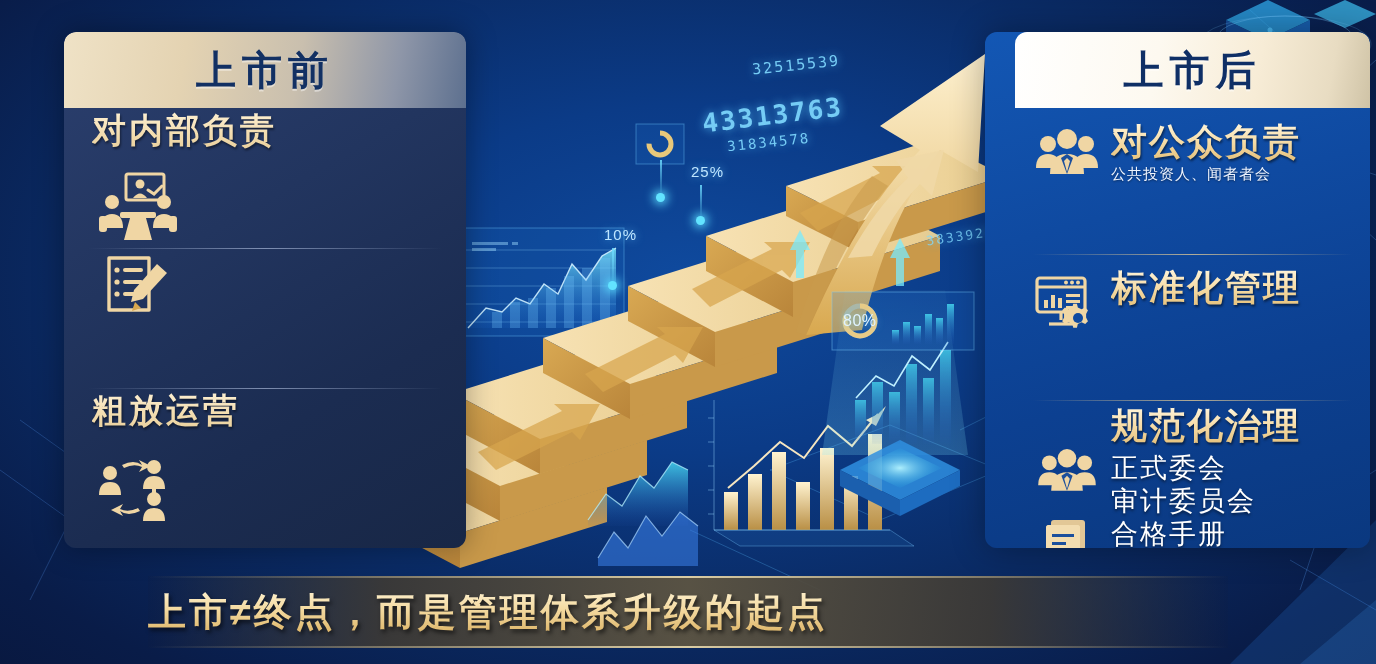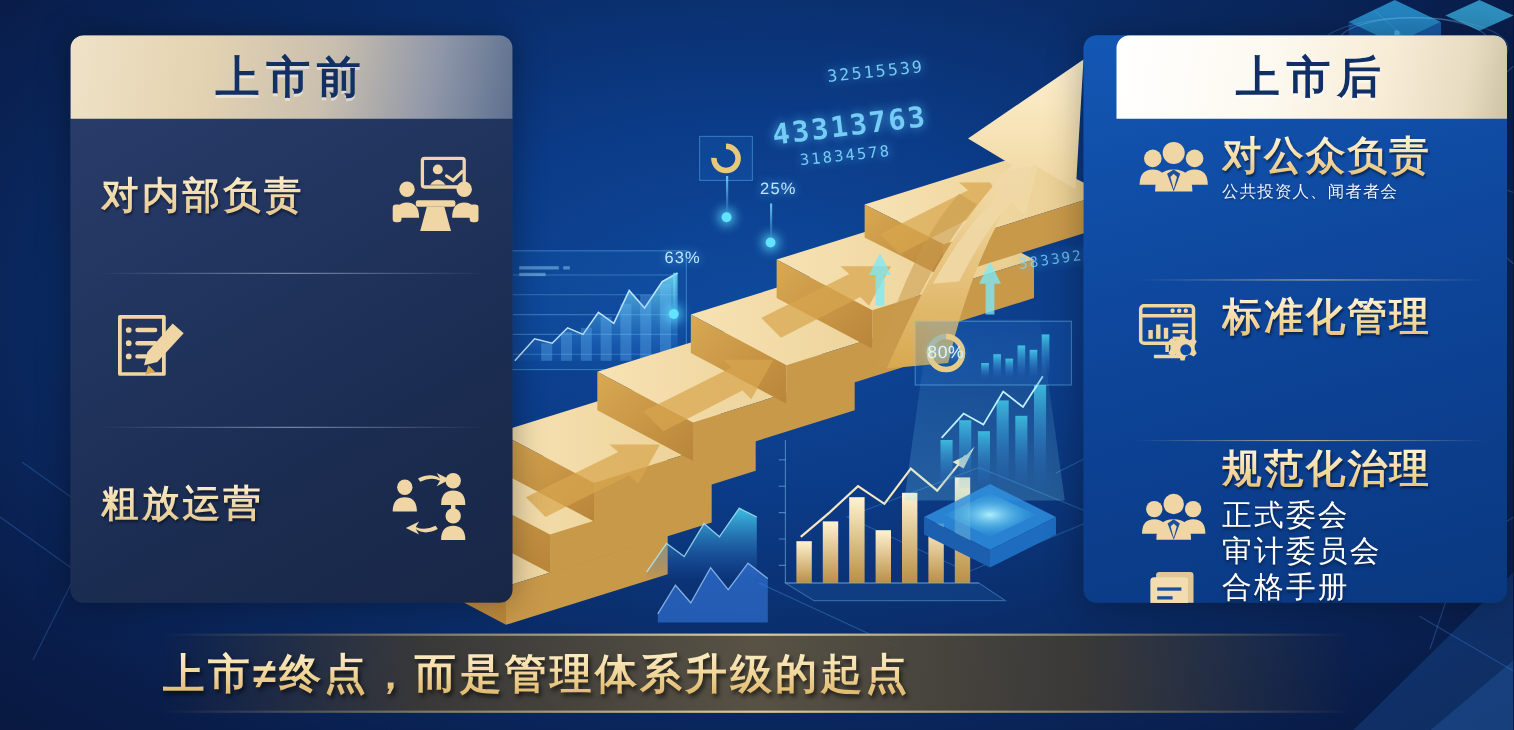--- a/index.html
+++ b/index.html
@@ -24,21 +24,21 @@
   #leftPanel{position:absolute;left:64px;top:32px;width:402px;height:516px;
              border-radius:12px;overflow:hidden;
              background:linear-gradient(150deg,#2b3f6e 0%,#22355f 38%,#1b2c51 70%,#182746 100%);
              box-shadow:0 0 30px rgba(0,0,0,.35);}
   #leftPanel .hdr{height:76px;border-radius:12px 12px 0 0;
      background:linear-gradient(100deg,#efe2c6 0%,#e4d3b2 30%,#c9bfae 58%,#8e96a8 82%,#5d708f 100%);
      display:flex;align-items:center;justify-content:center;}
   #leftPanel .hdr span{font-size:40px;font-weight:bold;color:#123063;letter-spacing:6px;
      text-shadow:0 2px 0 rgba(255,255,255,.45);}
 
-  .lrow{position:relative;height:140px;display:flex;align-items:center;padding:0 24px 0 28px;}
+  .lrow{position:relative;height:140px;display:flex;align-items:flex-start;padding:0 24px 0 28px;flex-direction:column;}
   .lrow + .lrow::before{content:"";position:absolute;left:24px;right:24px;top:0;height:1px;
      background:linear-gradient(to right,rgba(200,215,245,0),rgba(205,220,250,.55),rgba(200,215,245,0));}
   .ltext{font-size:34px;font-weight:bold;letter-spacing:3px;flex:1;
      background:linear-gradient(180deg,#fff3d8 0%,#f2dcae 45%,#e0c288 100%);
      -webkit-background-clip:text;background-clip:text;color:transparent;
      filter:drop-shadow(1px 2px 1px rgba(0,0,0,.45));}
   .licon{width:92px;height:80px;display:flex;align-items:center;justify-content:center;}
 
   
   #rightPanel{position:absolute;left:985px;top:32px;width:355px;height:516px;
@@ -315,21 +315,21 @@
         <polygon points="800,230 810,250 804,250 804,278 796,278 796,250 790,250"></polygon>
       </g>
     </g>
   </svg>
 
   <div class="floatnum" style="left:752px;top:56px;font-size:15px;transform:rotate(-6deg);">32515539</div>
   <div class="floatnum" style="left:702px;top:100px;font-size:26px;transform:rotate(-7deg);font-weight:bold;">43313763</div>
   <div class="floatnum" style="left:727px;top:134px;font-size:14px;transform:rotate(-6deg);">31834578</div>
   <div class="floatnum" style="left:926px;top:228px;font-size:13px;transform:rotate(-8deg);opacity:.8;">38339259</div>
 
-  <div class="pct" style="left:604px;top:226px;">63%</div>
+  <div class="pct" style="left:604px;top:226px;">10%</div>
   <div class="pin" style="left:612px;top:248px;height:36px;"></div>
   <div class="pinhead" style="left:608px;top:281px;"></div>
 
   <div class="pct" style="left:691px;top:163px;">25%</div>
   <div class="pin" style="left:700px;top:185px;height:34px;"></div>
   <div class="pinhead" style="left:696px;top:216px;"></div>
 
   <div class="pin" style="left:660px;top:160px;height:36px;"></div>
   <div class="pinhead" style="left:656px;top:193px;"></div>
 

